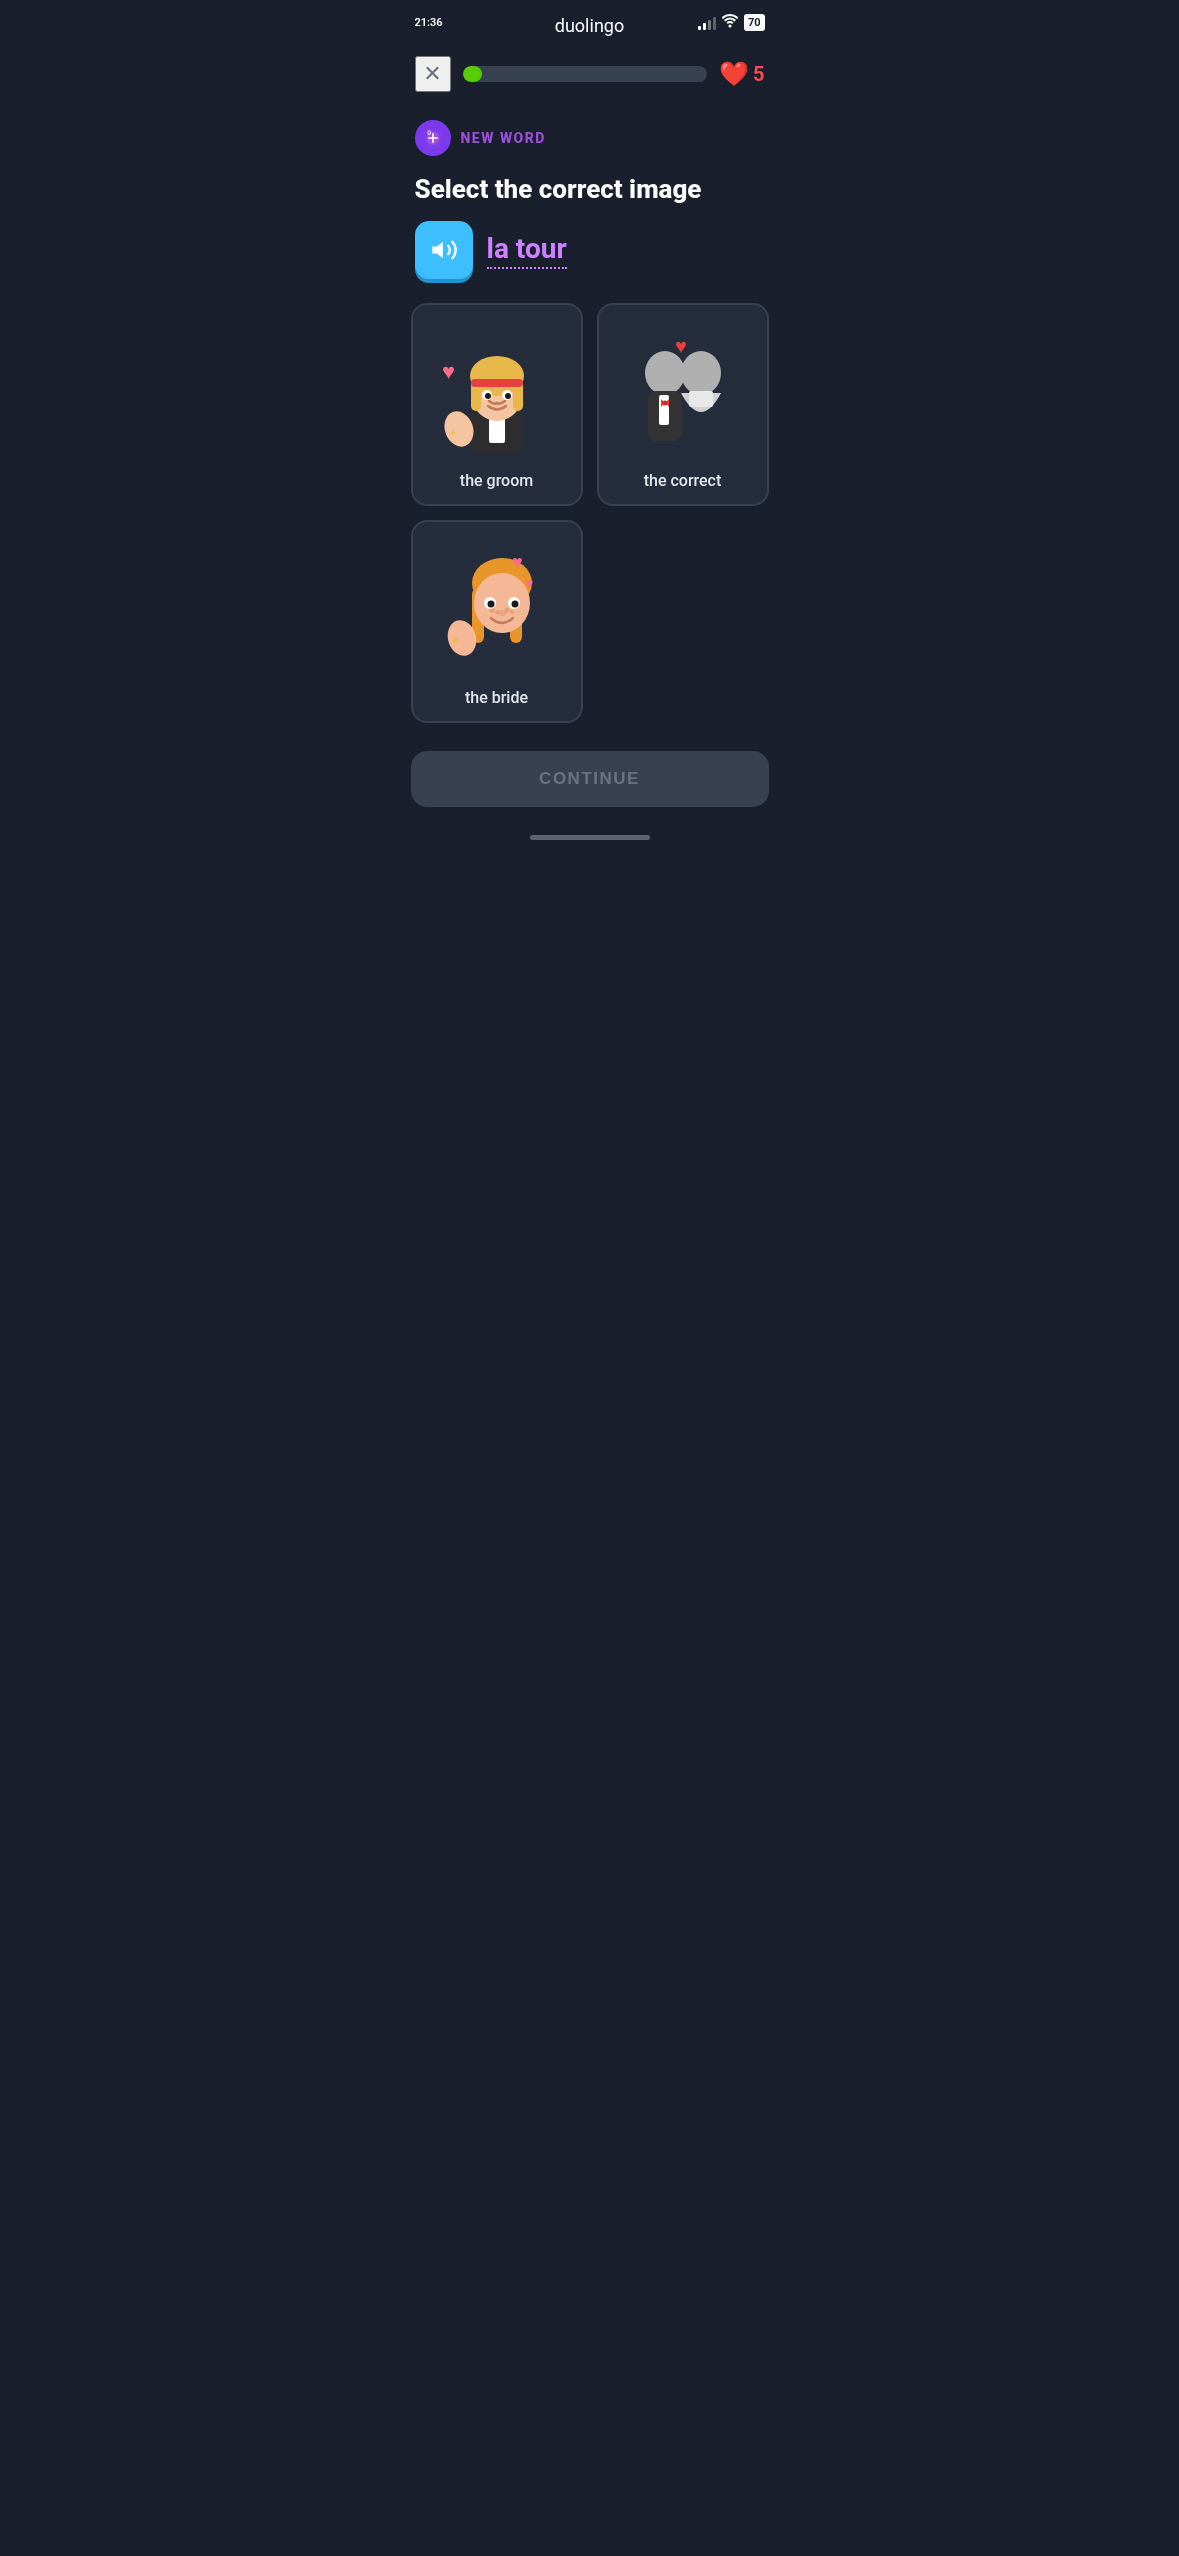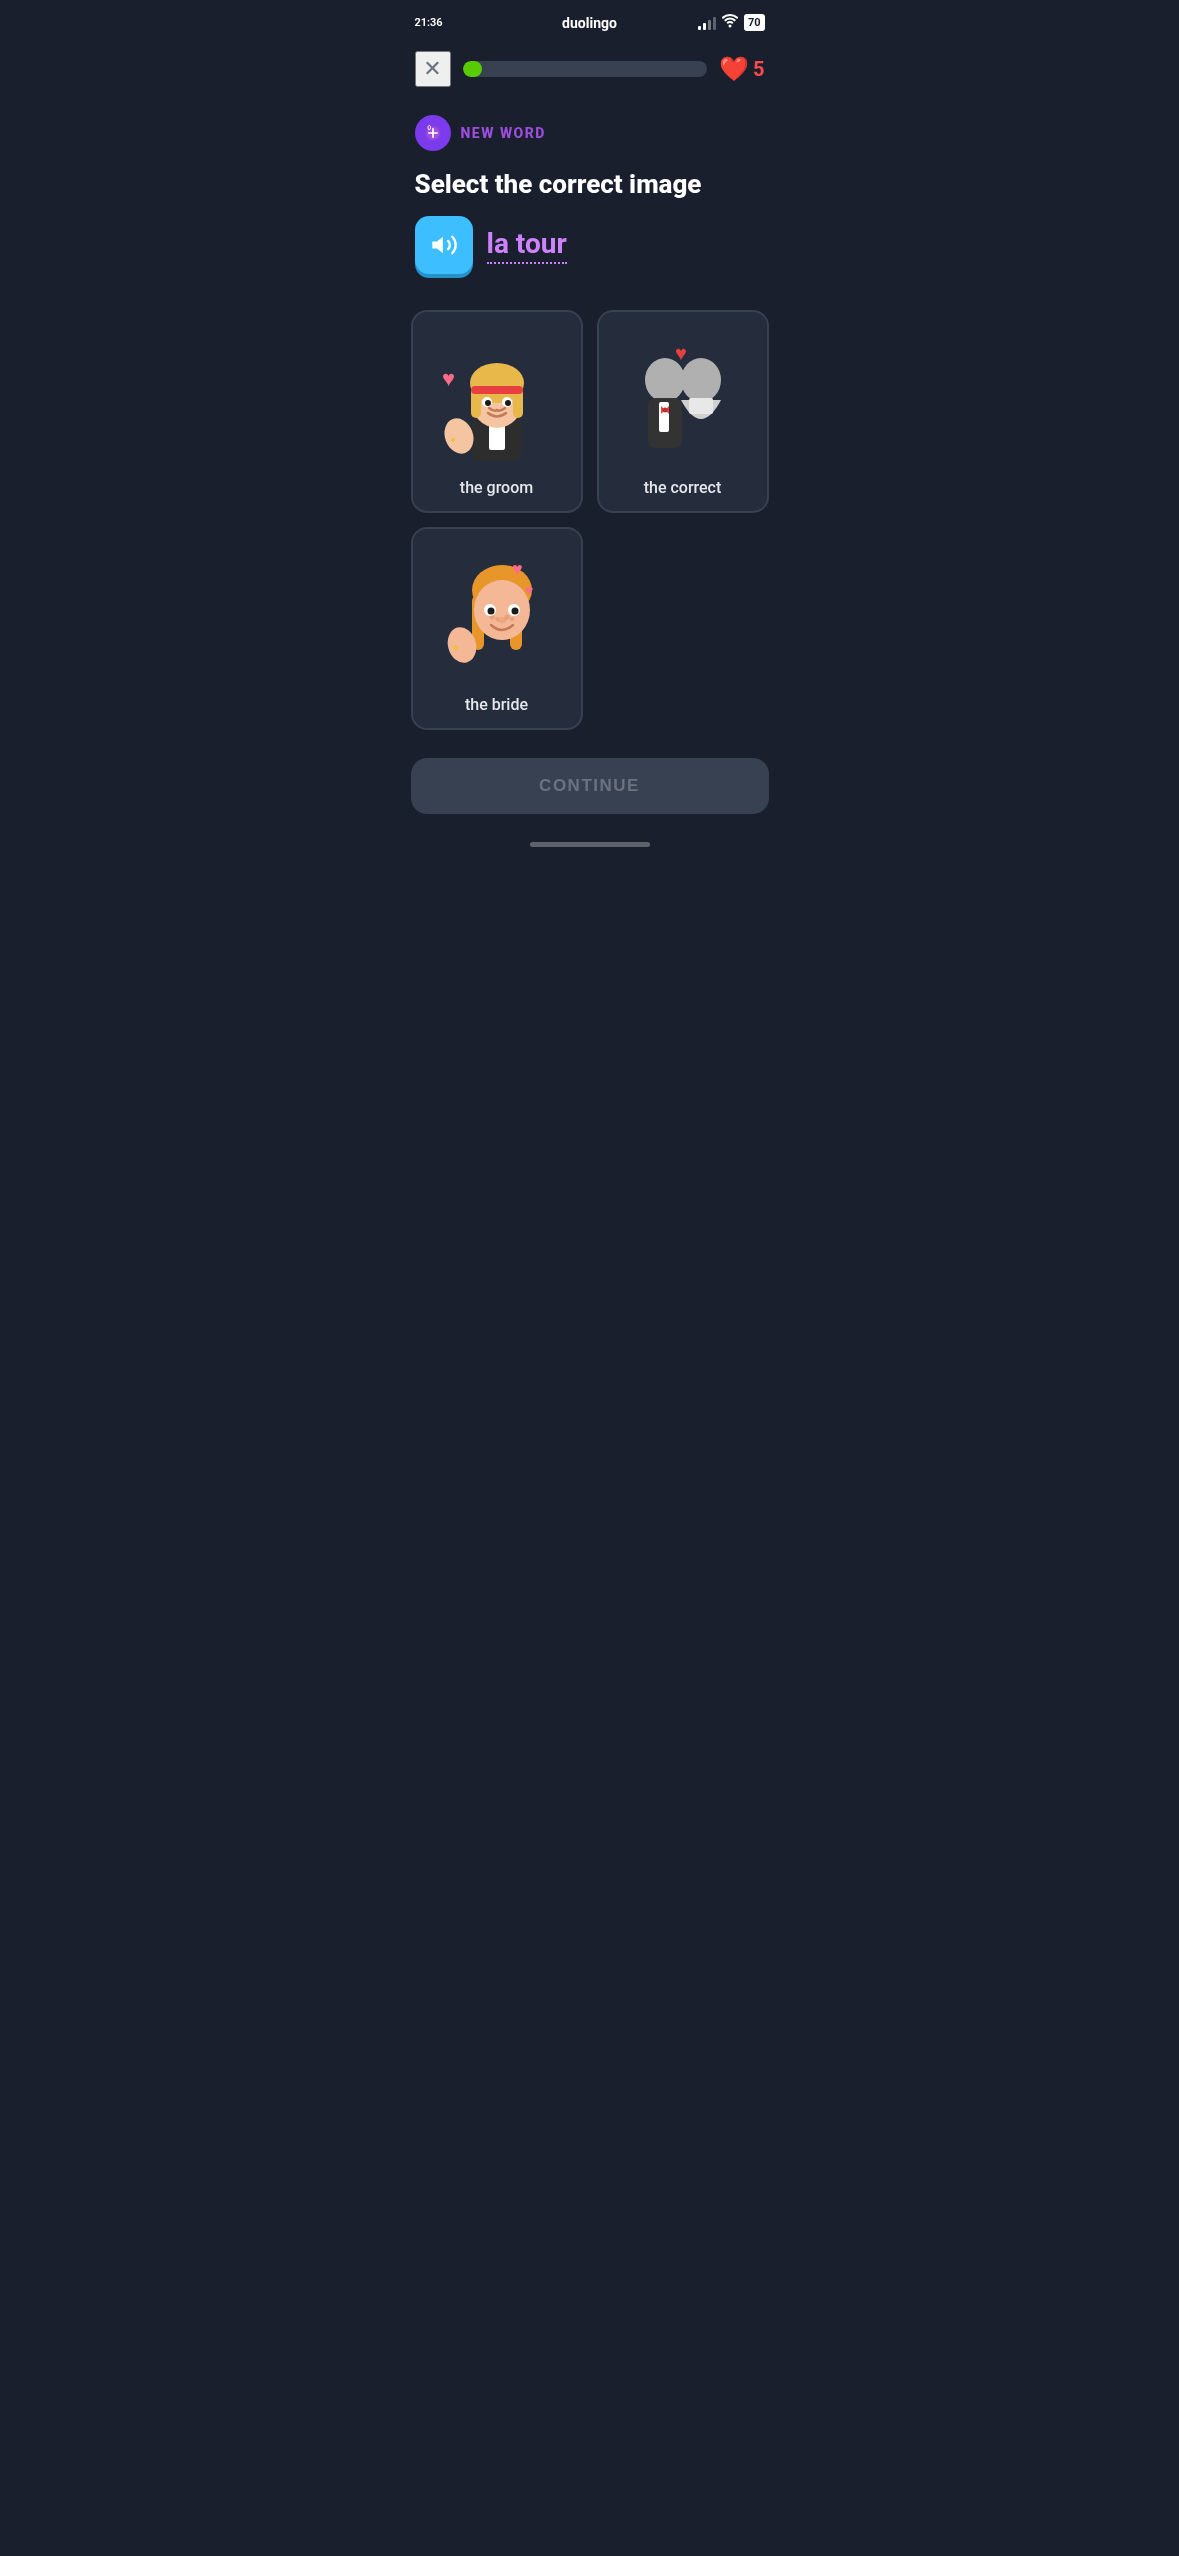--- a/index.html
+++ b/index.html
@@ -62,22 +62,22 @@
       padding: 2px 4px;
       font-size: 11px;
       font-weight: 700;
       color: #1a1f2e;
       gap: 2px;
     }
 
     
     .app-title {
       text-align: center;
-      font-size: 14px;
-      font-weight: 700;
+      font-size: 18px;
+      font-weight: 400;
       color: #ffffff;
       margin-top: -22px;
       padding-bottom: 8px;
     }
 
     
     .header-row {
       display: flex;
       align-items: center;
       padding: 12px 20px;
@@ -172,21 +172,21 @@
       font-size: 26px;
       font-weight: 800;
       color: #ffffff;
       line-height: 1.2;
     }
 
     
     .word-row {
       display: flex;
       align-items: center;
-      padding: 0 20px 36px;
+      padding: 0 20px 24px;
       gap: 14px;
     }
 
     .audio-btn {
       width: 58px;
       height: 58px;
       background: #3dbeff;
       border-radius: 14px;
       display: flex;
       align-items: center;

